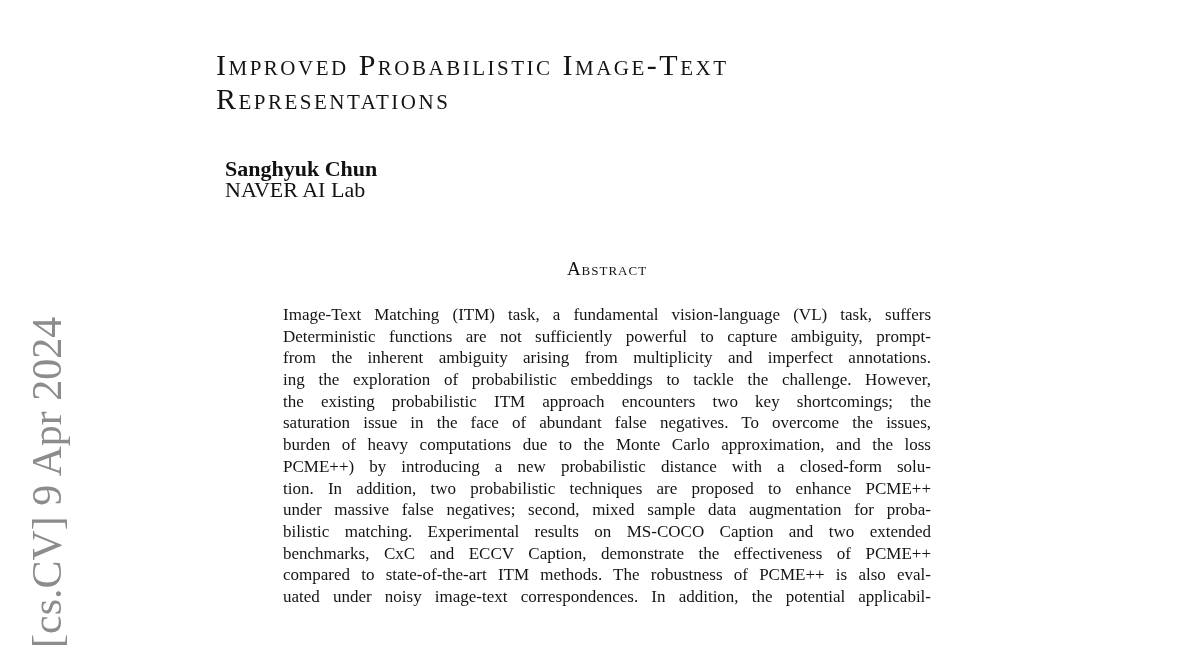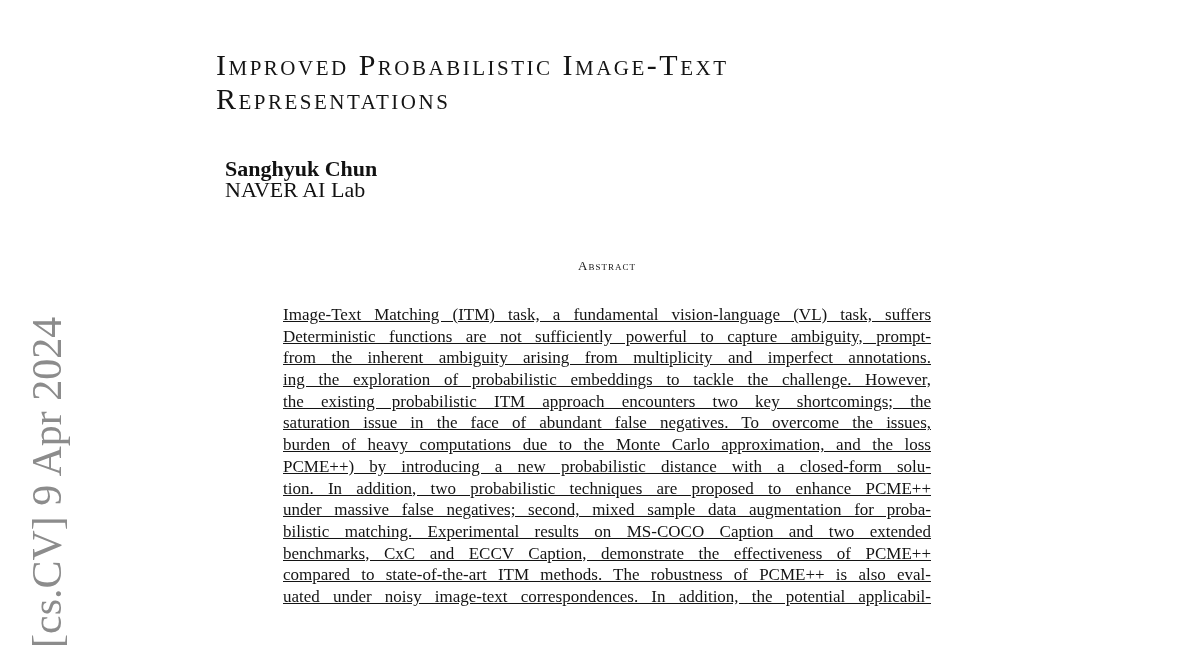--- a/index.html
+++ b/index.html
@@ -55,41 +55,40 @@
   .author-name { font-weight: bold; }
   .author-affiliation { font-weight: normal; }
 
   
   .abstract-heading {
     position: absolute;
     left: 283px;
     top: 258px;
     width: 648px;
     text-align: center;
-    font-size: 13px;
+    font-size: 19px;
     font-variant: small-caps;
     letter-spacing: 1px;
     color: #141414;
   }
   .abstract-body {
     position: absolute;
     left: 283px;
     top: 304px;
     width: 648px;
     font-size: 17px;
     line-height: 21.7px;
     color: #141414;
   }
   .abstract-line {
     text-align: justify;
     text-align-last: justify;
     white-space: normal;
     height: 21.7px;
     overflow: visible;
-    text-decoration: underline;
   }
 </style>
 </head>
 <body>
 
 <div id="page">
 
   <div class="arxiv-stamp">[cs.CV] 9 Apr 2024</div>
 
   <h1 class="paper-title" style="margin:4px;font-weight:normal;">

